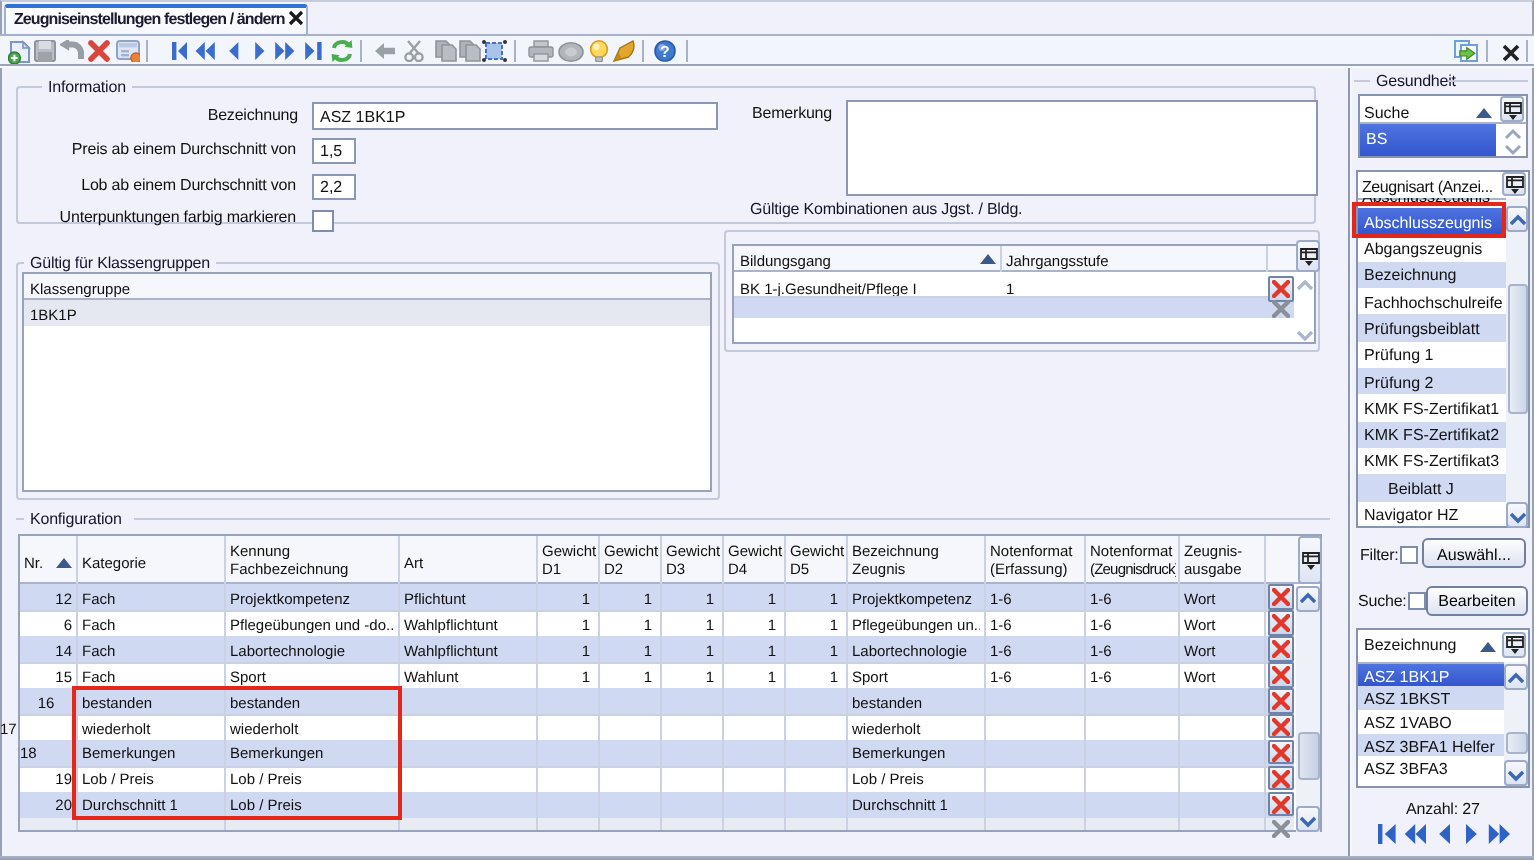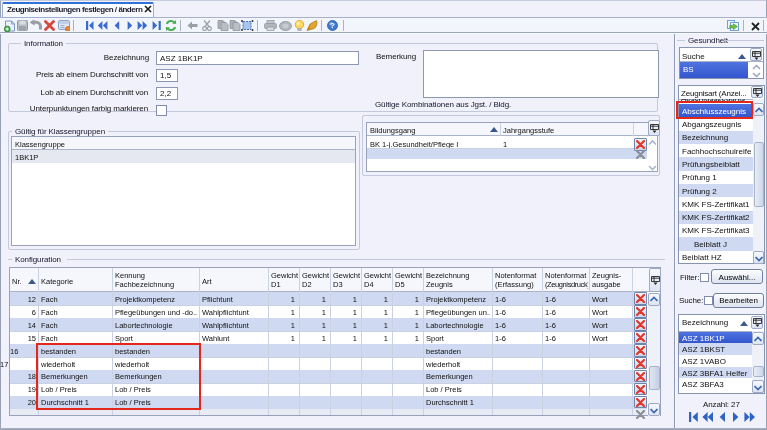--- a/index.html
+++ b/index.html
@@ -280,42 +280,42 @@
 <div class="cell" style="left:426px;top:333.69000000000005px;width:64px">Sport</div>
 <div class="cell" style="left:495px;top:333.69000000000005px">1-6</div>
 <div class="cell" style="left:545px;top:333.69000000000005px">1-6</div>
 <div class="cell" style="left:592px;top:333.69000000000005px">Wort</div>
 <div class="xbtn" style="left:633.5px;top:331.09000000000003px;width:13px;height:12.5px"></div>
 <svg class="a" style="left:635.5px;top:332.89000000000004px" width="9" height="9">
     <path d="M1 1 L8 8 M8 1 L1 8" stroke="#e2372b" stroke-width="2.2" stroke-linecap="round"></path>
   </svg>
 <div class="hline" style="left:10px;top:344.02000000000004px;width:637px"></div>
 <div class="a" style="left:10px;top:344.02000000000004px;width:637px;height:12.93px;background:#CFDAF2"></div>
-<div class="cell" style="left:10px;top:346.62000000000006px;width:26px;text-align:left">16</div>
+<div class="cell" style="left:10px;top:346.62000000000006px;width:26px;text-align:center">16</div>
 <div class="cell" style="left:41px;top:346.62000000000006px;width:69px">bestanden</div>
 <div class="cell" style="left:115px;top:346.62000000000006px;width:82px">bestanden</div>
 <div class="cell" style="left:202px;top:346.62000000000006px;width:64px"></div>
 <div class="cell" style="left:426px;top:346.62000000000006px;width:64px">bestanden</div>
 <div class="xbtn" style="left:633.5px;top:344.02000000000004px;width:13px;height:12.5px"></div>
 <svg class="a" style="left:635.5px;top:345.82000000000005px" width="9" height="9">
     <path d="M1 1 L8 8 M8 1 L1 8" stroke="#e2372b" stroke-width="2.2" stroke-linecap="round"></path>
   </svg>
 <div class="hline" style="left:10px;top:356.95000000000005px;width:637px"></div>
 <div class="cell" style="left:0;top:359.55000000000007px;width:26px;text-align:left">17</div>
 <div class="cell" style="left:41px;top:359.55000000000007px;width:69px">wiederholt</div>
 <div class="cell" style="left:115px;top:359.55000000000007px;width:82px">wiederholt</div>
 <div class="cell" style="left:202px;top:359.55000000000007px;width:64px"></div>
 <div class="cell" style="left:426px;top:359.55000000000007px;width:64px">wiederholt</div>
 <div class="xbtn" style="left:633.5px;top:356.95000000000005px;width:13px;height:12.5px"></div>
 <svg class="a" style="left:635.5px;top:358.75000000000006px" width="9" height="9">
     <path d="M1 1 L8 8 M8 1 L1 8" stroke="#e2372b" stroke-width="2.2" stroke-linecap="round"></path>
   </svg>
 <div class="hline" style="left:10px;top:369.88000000000005px;width:637px"></div>
 <div class="a" style="left:10px;top:369.88000000000005px;width:637px;height:12.93px;background:#CFDAF2"></div>
-<div class="cell" style="left:10px;top:372.4800000000001px;width:26px;text-align:right">18</div>
+<div class="cell" style="left:10px;top:372.4800000000001px;width:26px;">18</div>
 <div class="cell" style="left:41px;top:372.4800000000001px;width:69px">Bemerkungen</div>
 <div class="cell" style="left:115px;top:372.4800000000001px;width:82px">Bemerkungen</div>
 <div class="cell" style="left:202px;top:372.4800000000001px;width:64px"></div>
 <div class="cell" style="left:426px;top:372.4800000000001px;width:64px">Bemerkungen</div>
 <div class="xbtn" style="left:633.5px;top:369.88000000000005px;width:13px;height:12.5px"></div>
 <svg class="a" style="left:635.5px;top:371.68000000000006px" width="9" height="9">
     <path d="M1 1 L8 8 M8 1 L1 8" stroke="#e2372b" stroke-width="2.2" stroke-linecap="round"></path>
   </svg>
 <div class="hline" style="left:10px;top:382.81000000000006px;width:637px"></div>
 <div class="cell" style="left:10px;top:385.4100000000001px;width:26px;text-align:right">19</div>
@@ -417,21 +417,21 @@
 <div class="cell" style="left:682px;top:159.87999999999997px;font-size:8px;width:70px">Prüfungsbeiblatt</div>
 <div class="cell" style="left:682px;top:173.19999999999996px;font-size:8px;width:70px">Prüfung 1</div>
 <div class="a" style="left:679px;top:183.91999999999996px;width:74px;height:13.32px;background:#CFDAF2"></div>
 <div class="cell" style="left:682px;top:186.51999999999995px;font-size:8px;width:86px">Prüfung 2</div>
 <div class="cell" style="left:682px;top:199.83999999999995px;font-size:8px;width:70px">KMK FS-Zertifikat1</div>
 <div class="a" style="left:679px;top:210.55999999999995px;width:74px;height:13.32px;background:#CFDAF2"></div>
 <div class="cell" style="left:682px;top:213.15999999999994px;font-size:8px;width:70px">KMK FS-Zertifikat2</div>
 <div class="cell" style="left:682px;top:226.47999999999993px;font-size:8px;width:70px">KMK FS-Zertifikat3</div>
 <div class="a" style="left:679px;top:237.19999999999993px;width:74px;height:13.32px;background:#CFDAF2"></div>
 <div class="cell" style="left:694px;top:239.79999999999993px;font-size:8px;width:70px">Beiblatt J</div>
-<div class="cell" style="left:682px;top:253.11999999999992px;font-size:8px;width:70px">Beiblatt HZ</div>
+<div class="cell" style="left:682px;top:253.11999999999992px;font-size:8px;width:70px">Navigator HZ</div>
 <div class="a" style="left:753px;top:99px;width:11px;height:164px;background:#eef1f8"></div>
 <div class="sbtn" style="left:753px;top:103px;width:11px;height:13px"></div>
 <svg class="a" style="left:754.5px;top:106.5px" width="8" height="7">
     <path d="M0.5 5 L4 1.5 L7.5 5" fill="none" stroke="#3c68b0" stroke-width="1.7"></path>
   </svg>
 <div class="a" style="left:753.5px;top:142px;width:10px;height:65px;background:linear-gradient(90deg,#e8edf6,#ccd6e8);border:1px solid #a8b4cc;border-radius:2px"></div>
 <div class="sbtn" style="left:753px;top:251px;width:11px;height:13px"></div>
 <svg class="a" style="left:754.5px;top:254.5px" width="8" height="7">
     <path d="M0.5 2 L4 5.5 L7.5 2" fill="none" stroke="#3c68b0" stroke-width="1.7"></path>
   </svg>

